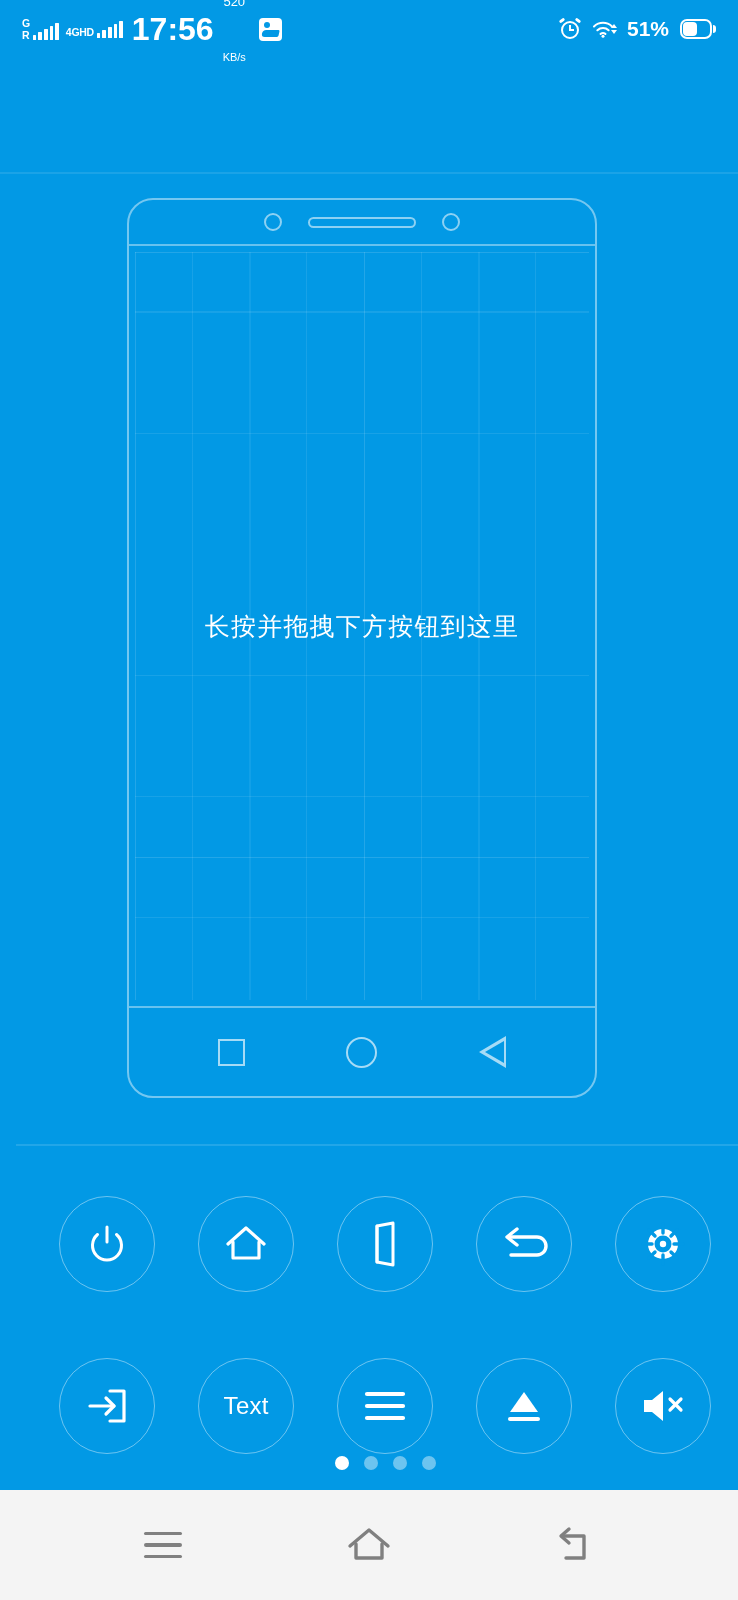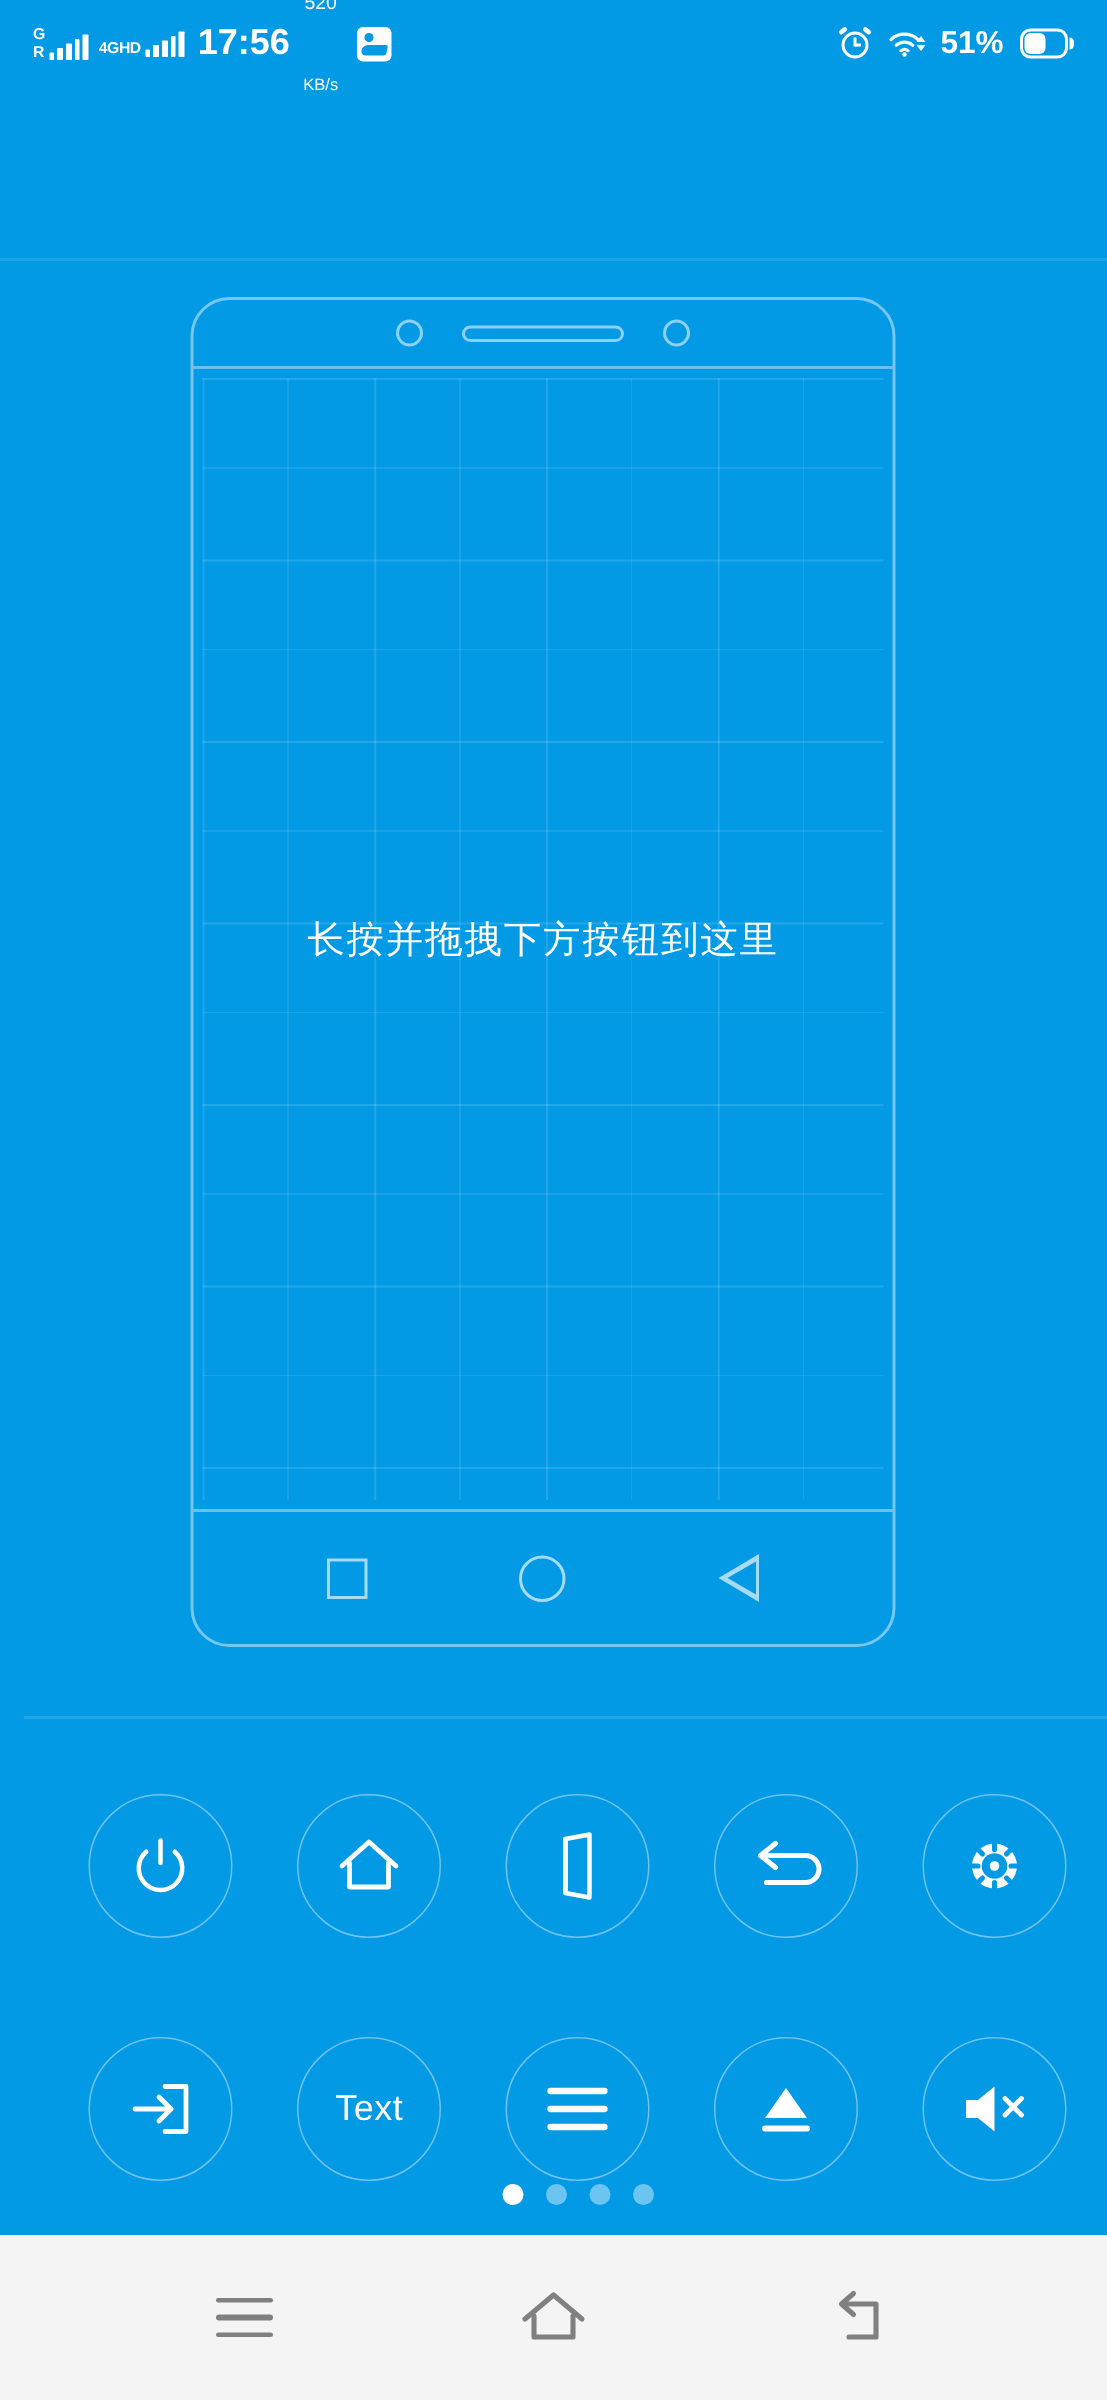--- a/index.html
+++ b/index.html
@@ -34,21 +34,21 @@
   .sig-tag .t-top { font-size:10.5px; letter-spacing:-0.3px; }
   .sig-tag .t-bot { font-size:10.5px; letter-spacing:-0.3px; margin-top:1px;}
   .bars { display:flex; align-items:flex-end; gap:2px; height:17px; }
   .bars i { display:block; width:3.6px; background:#fff; border-radius:0.5px; }
   .bars i:nth-child(1){height:5px}
   .bars i:nth-child(2){height:8px}
   .bars i:nth-child(3){height:11px}
   .bars i:nth-child(4){height:14px}
   .bars i:nth-child(5){height:17px}
 
-  .sb-time { font-size:24px; font-weight:bold; letter-spacing:0px; line-height:1; margin:0 2px; }
+  .sb-time { font-size:32px; font-weight:bold; letter-spacing:0px; line-height:1; margin:0 2px; }
   .sb-rate {
     display:flex; flex-direction:column; align-items:center;
     line-height:1.02; font-weight:normal;
   }
   .sb-rate .r-num { font-size:13px; }
   .sb-rate .r-unit { font-size:11px;margin-top:43px; }
   .sb-appicon {
     width:23px; height:23px; margin-left:6px;
     background:#fff; border-radius:4px;
     position:relative;

